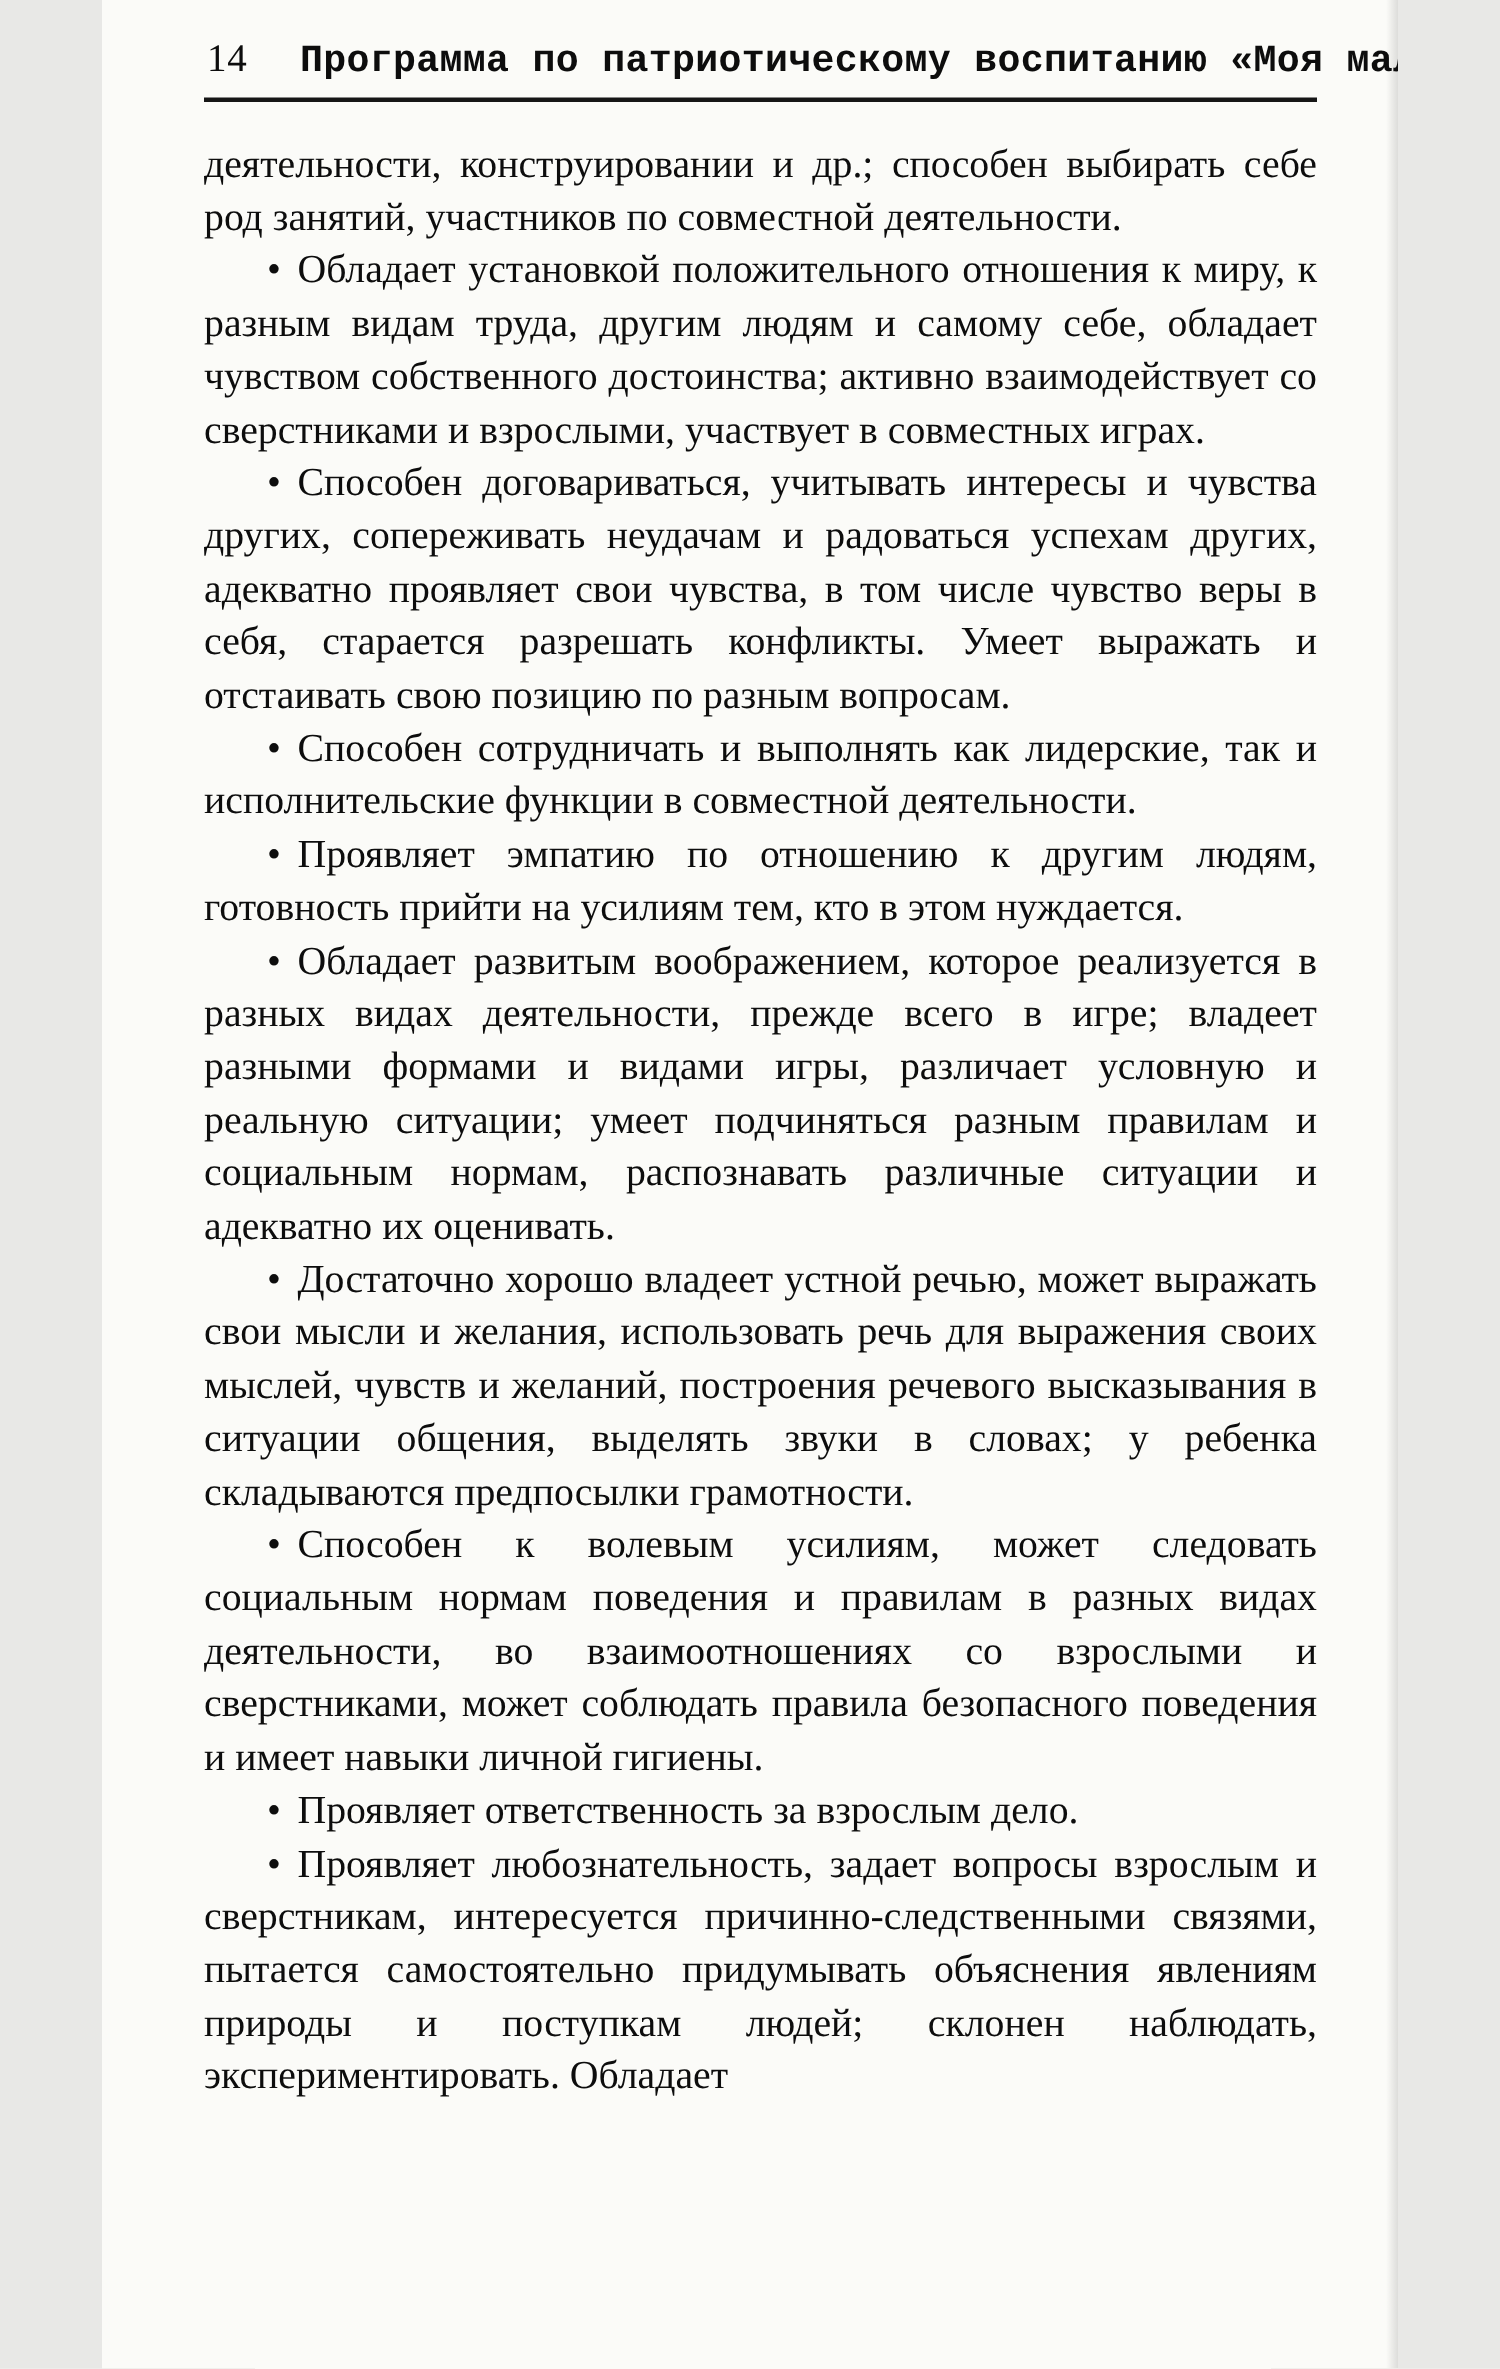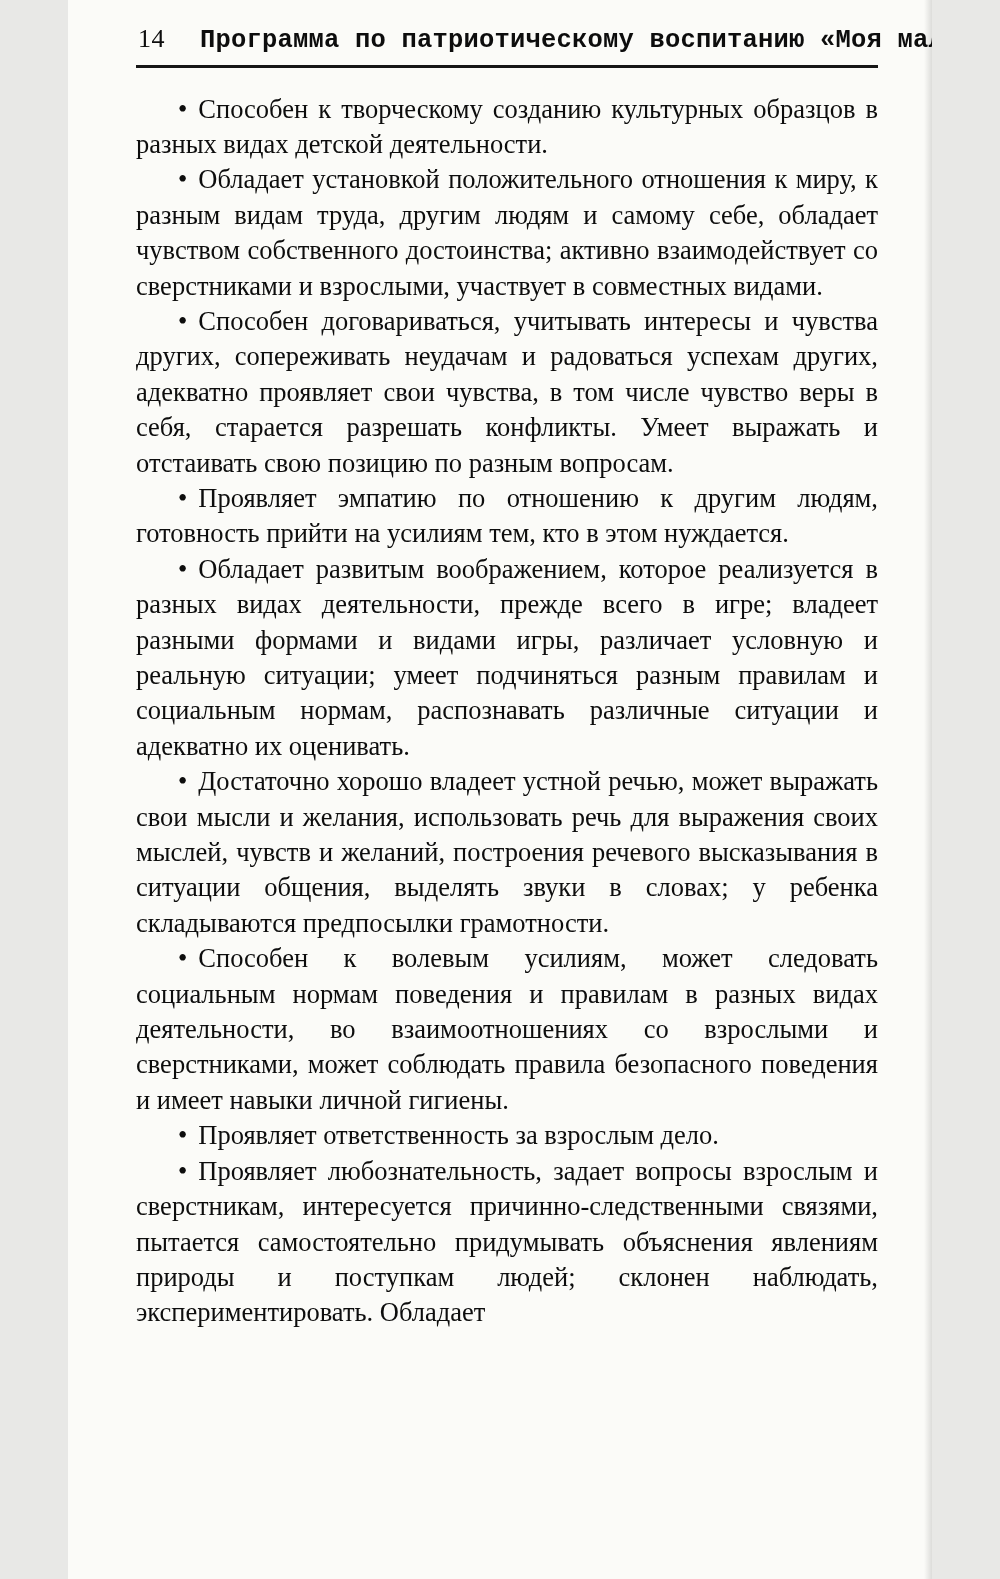--- a/index.html
+++ b/index.html
@@ -76,33 +76,34 @@
 
   <header class="running-header">
     <span class="page-number">14</span>
     <span class="header-title">Программа по патриотическому воспитанию «Моя малая родина»</span>
   </header>
 
   <div class="header-rule"></div>
 
   <main class="page-body">
 
+    <p class="para">деятельности, конструировании и др.; способен выбирать себе род занятий, участников по совместной деятельности.</p>
+
 
     <p class="para bullet">
-      <span class="bullet-marker">•</span><span>Способен к творческому созданию культурных образцов в разных видах детской деятельности.</span>
-    </p>
-
-    <p class="para bullet">
-      <span class="bullet-marker">•</span><span>Обладает установкой положительного отношения к миру, к разным видам труда, другим людям и самому себе, обладает чувством собственного достоинства; активно взаимодействует со сверстниками и взрослыми, участвует в совместных видами.</span>
+      <span class="bullet-marker">•</span><span>Обладает установкой положительного отношения к миру, к разным видам труда, другим людям и самому себе, обладает чувством собственного достоинства; активно взаимодействует со сверстниками и взрослыми, участвует в совместных играх.</span>
     </p>
 
     <p class="para bullet">
       <span class="bullet-marker">•</span><span>Способен договариваться, учитывать интересы и чувства других, сопереживать неудачам и радоваться успехам других, адекватно проявляет свои чувства, в том числе чувство веры в себя, старается разрешать конфликты. Умеет выражать и отстаивать свою позицию по разным вопросам.</span>
     </p>
 
+    <p class="para bullet">
+      <span class="bullet-marker">•</span><span>Способен сотрудничать и выполнять как лидерские, так и исполнительские функции в совместной деятельности.</span>
+    </p>
 
 
     <p class="para bullet">
       <span class="bullet-marker">•</span><span>Проявляет эмпатию по отношению к другим людям, готовность прийти на усилиям тем, кто в этом нуждается.</span>
     </p>
 
 
     <p class="para bullet">
       <span class="bullet-marker">•</span><span>Обладает развитым воображением, которое реализуется в разных видах деятельности, прежде всего в игре; владеет разными формами и видами игры, различает условную и реальную ситуации; умеет подчиняться разным правилам и социальным нормам, распознавать различные ситуации и адекватно их оценивать.</span>
     </p>

